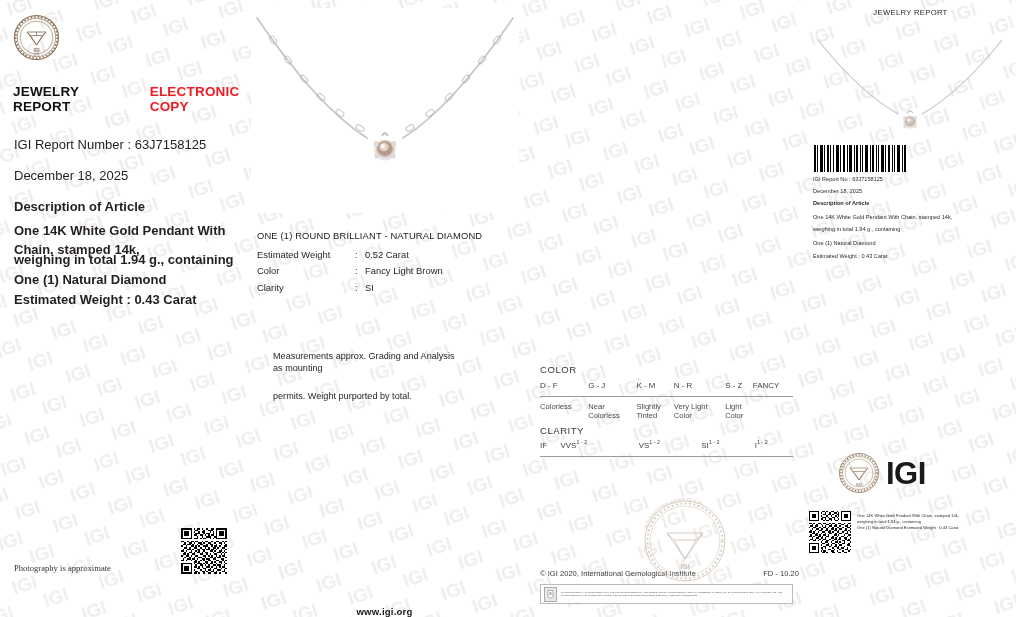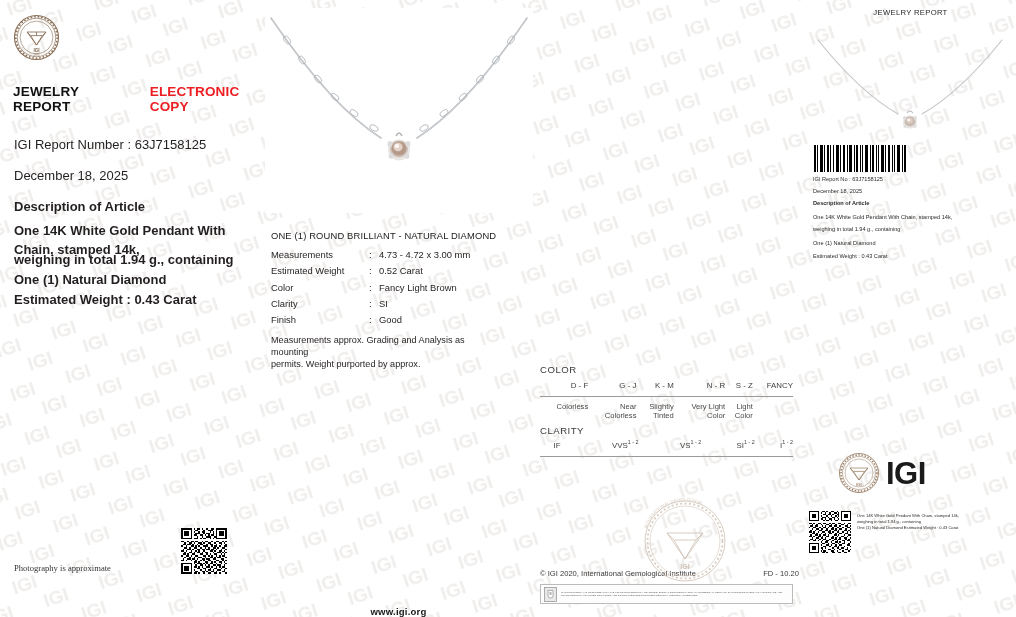--- a/index.html
+++ b/index.html
@@ -31,21 +31,21 @@
 
   
   .col-left {
     position: absolute;
     left: 0; top: 0;
     width: 261px; height: 617px;
     z-index: 2;
   }
   .col-mid {
     position: absolute;
-    left: 262px; top: 0;
+    left: 248px; top: 0;
     width: 273px; height: 617px;
     z-index: 2;
   }
   .col-mid2 {
     position: absolute;
     left: 534px; top: 0;
     width: 271px; height: 617px;
     z-index: 2;
   }
   .col-right {
@@ -157,21 +157,21 @@
   .spec-table td.s { width: 10px; }
 
   .mid-note {
     position: absolute;
     left: 9px; top: 334px;
     width: 225px;
     font-size: 9.1px;
     color: #231f20;
     line-height: 1.33;
   }
-  .mid-note div { margin: 0; }
+  .mid-note div { margin: 16px; }
 
   .igi-url {
     position: absolute;
     left: 0; top: 596px;
     width: 273px;
     text-align: center;
     font-size: 9.6px;
     color: #1a1a1a;
     font-weight: bold;
     letter-spacing: .2px;
@@ -191,21 +191,20 @@
     left: 6px;
     width: 253px;
     border-collapse: collapse;
   }
   .scale-tbl td {
     font-size: 7.6px;
     color: #4a4a4a;
     line-height: 1.22;
     vertical-align: top;
     padding: 0;
-    text-align: right;
   }
   .scale-tbl tr.hdr td {
     padding-bottom: 5px;
     font-size: 7.9px;
     color: #3f3f3f;
     white-space: nowrap;
   }
   .scale-tbl tr.rule td {
     border-top: 1px solid #9a9a9a;
     height: 0; padding: 0; font-size: 0; line-height: 0;
@@ -654,50 +653,40 @@
           </g>
         </g>
       </svg>
     </div>
 
     <div class="mid-heading">ONE (1) ROUND BRILLIANT - NATURAL DIAMOND</div>
 
     <table class="spec-table">
       <tbody>
         <tr>
-          <td class="k">Measurements</td>
-          <td class="s">:</td>
-          <td>4.73 - 4.72 x 3.00 mm</td>
-        </tr>
-        <tr>
           <td class="k">Estimated Weight</td>
           <td class="s">:</td>
           <td>0.52 Carat</td>
         </tr>
         <tr>
           <td class="k">Color</td>
           <td class="s">:</td>
           <td>Fancy Light Brown</td>
         </tr>
         <tr>
           <td class="k">Clarity</td>
           <td class="s">:</td>
           <td>SI</td>
         </tr>
-        <tr>
-          <td class="k">Finish</td>
-          <td class="s">:</td>
-          <td>Good</td>
-        </tr>
       </tbody>
     </table>
 
     <div class="mid-note">
       <div>Measurements approx. Grading and Analysis as mounting</div>
-      <div>permits. Weight purported by approx.</div>
+      <div>permits. Weight purported by total.</div>
     </div>
 
     <div class="igi-url">www.igi.org</div>
   </div>
 
   <div class="col-mid2">
 
     <div class="wm-circle">
       <svg width="104" height="104" viewBox="0 0 104 104" aria-hidden="true">
         <defs>

